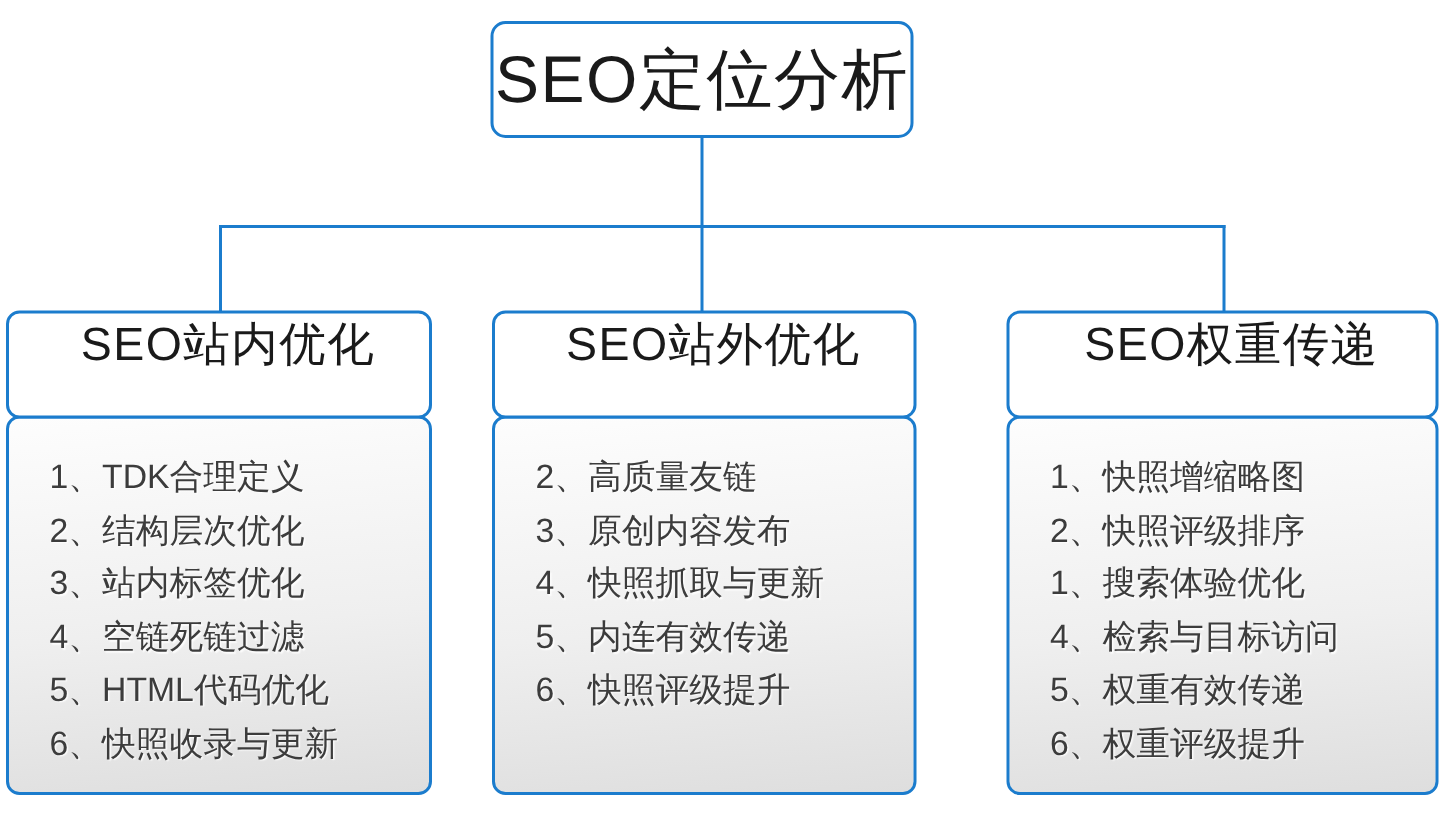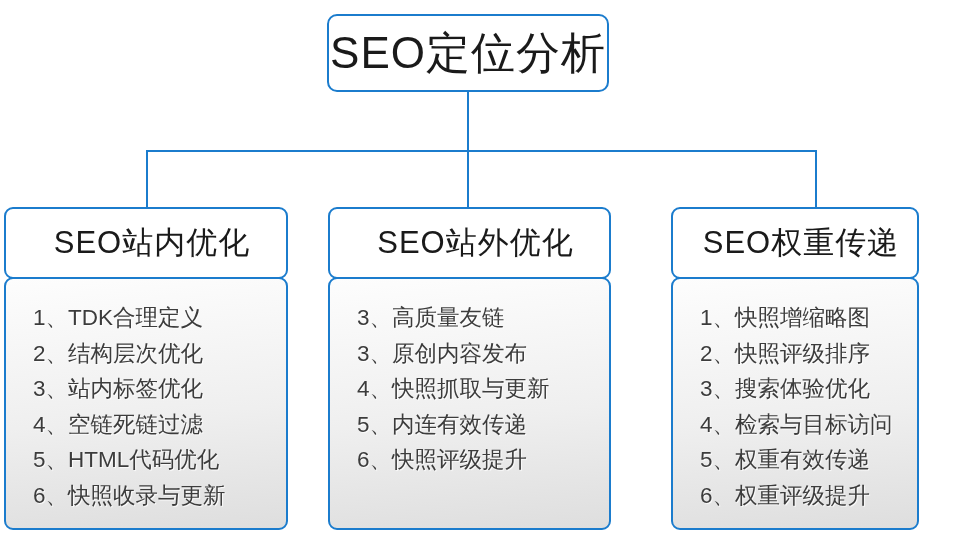--- a/index.html
+++ b/index.html
@@ -37,27 +37,27 @@
   .line.h{height:2px;}
   .v-root {left:467px;top:92px;height:59px;}
   .h-main {left:146px;top:150px;width:671px;}
   .v-left {left:146px;top:150px;height:58px;}
   .v-mid  {left:467px;top:150px;height:58px;}
   .v-right{left:815px;top:150px;height:58px;}
   
   .column{position:absolute;top:207px;}
   .col-1{left:4px;width:284px;}
   .col-2{left:328px;width:283px;}
-  .col-3{left:671px;width:248px;}
+  .col-3{left:671px;width:288px;}
   .col-header{
     height:72px;
     background:#fff;
     border:2px solid var(--accent);
     border-radius:9px;
-    display:flex;align-items:center;justify-content:center;
+    display:flex;align-items:flex-start;justify-content:center;
     font-size:31px;
     color:var(--title-text);
     letter-spacing:1px;
     position:relative;z-index:2;padding-left:12px;
   }
   .col-list{
     margin-top:-2px;
     height:253px;
     background:linear-gradient(175deg,var(--panel-top) 0%,#efefef 55%,var(--panel-bottom) 100%);
     border:2px solid var(--accent);
@@ -104,38 +104,38 @@
       </ul>
     </div>
   </div>
 
   <div class="column col-2">
     <div class="col-header">
       <span>SEO站外优化</span>
     </div>
     <div class="col-list">
       <ul>
-        <li>3、高质量友链</li>
+        <li>2、高质量友链</li>
         <li>3、原创内容发布</li>
         <li>4、快照抓取与更新</li>
         <li>5、内连有效传递</li>
         <li>6、快照评级提升</li>
       </ul>
     </div>
   </div>
 
   <div class="column col-3">
     <div class="col-header">
       <span>SEO权重传递</span>
     </div>
     <div class="col-list">
       <ul>
         <li>1、快照增缩略图</li>
         <li>2、快照评级排序</li>
-        <li>3、搜索体验优化</li>
+        <li>1、搜索体验优化</li>
         <li>4、检索与目标访问</li>
         <li>5、权重有效传递</li>
         <li>6、权重评级提升</li>
       </ul>
     </div>
   </div>
 
 </div>
 
 </body></html>

